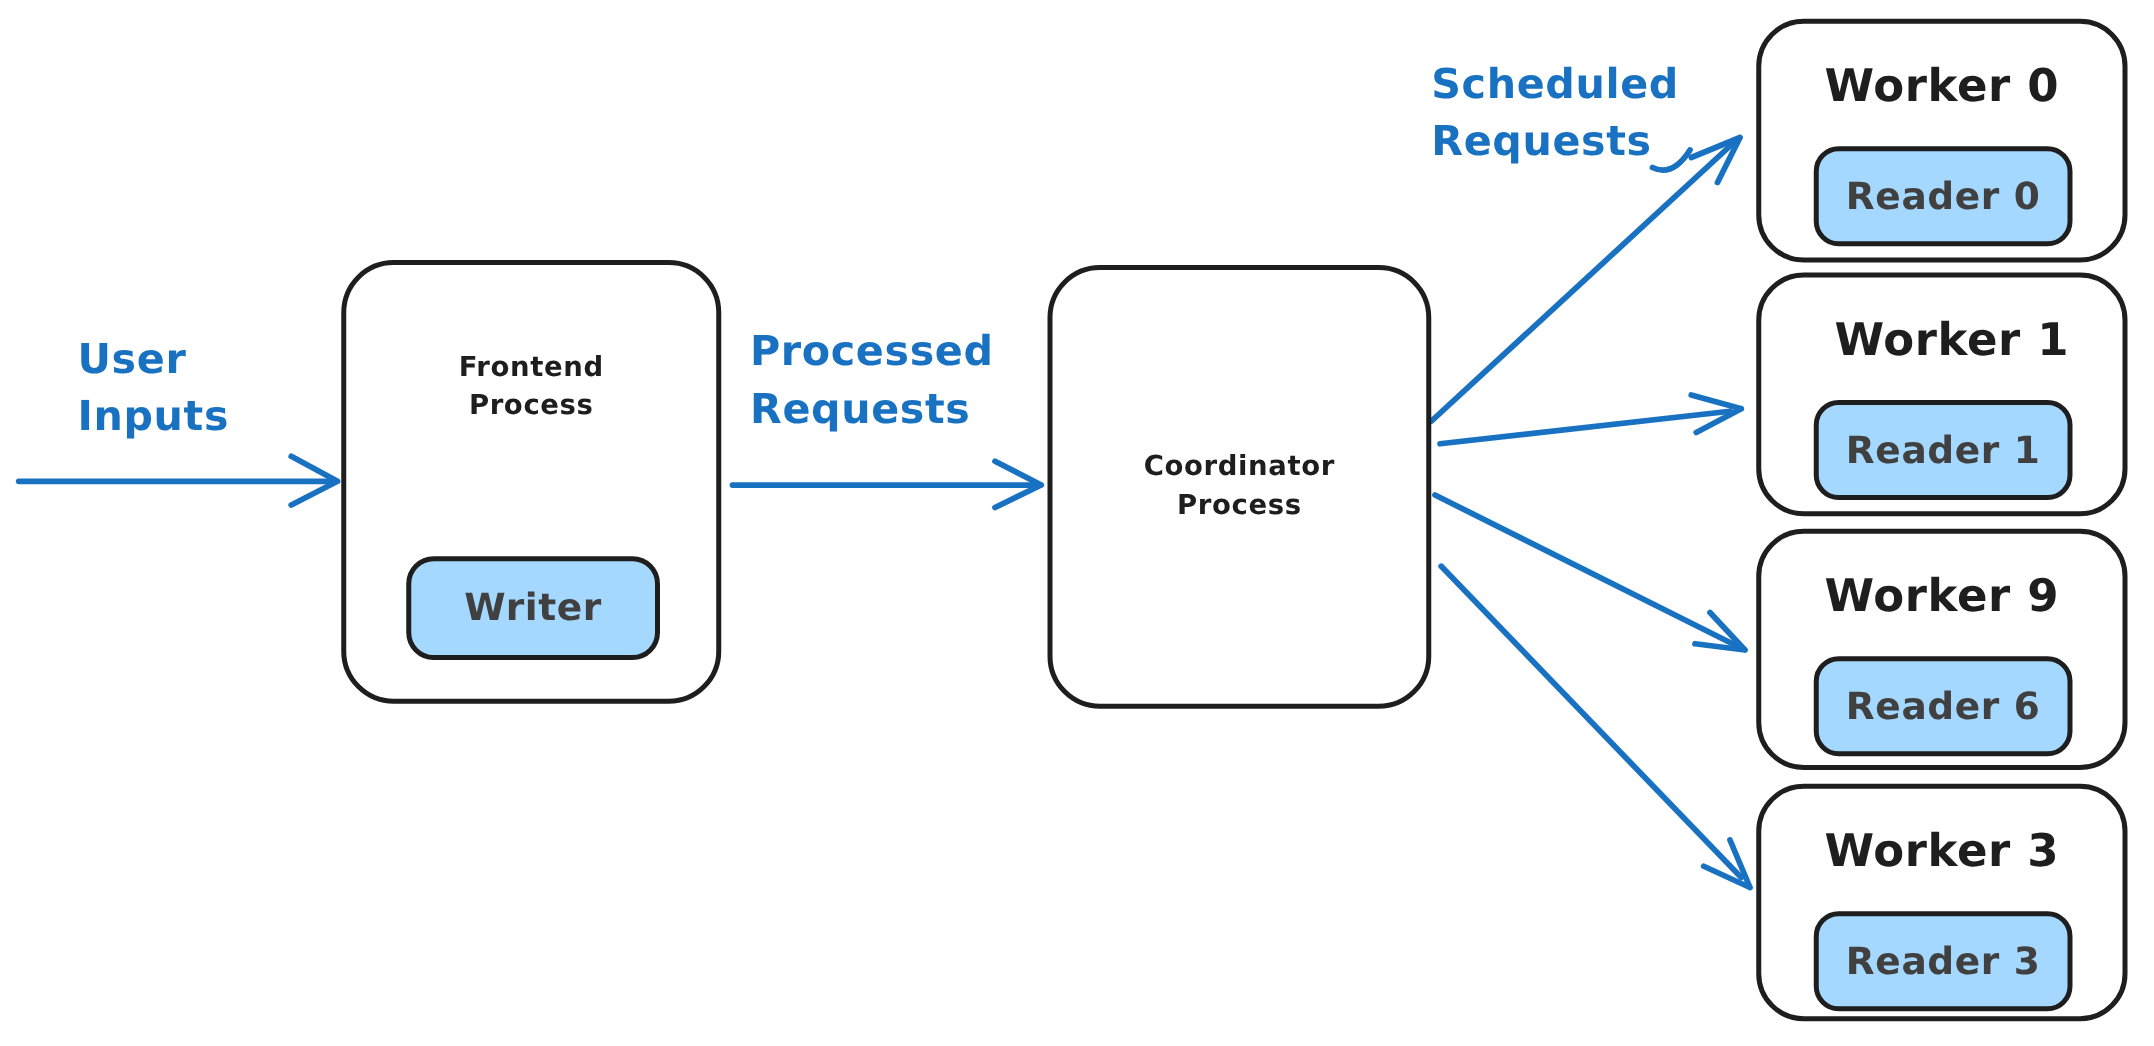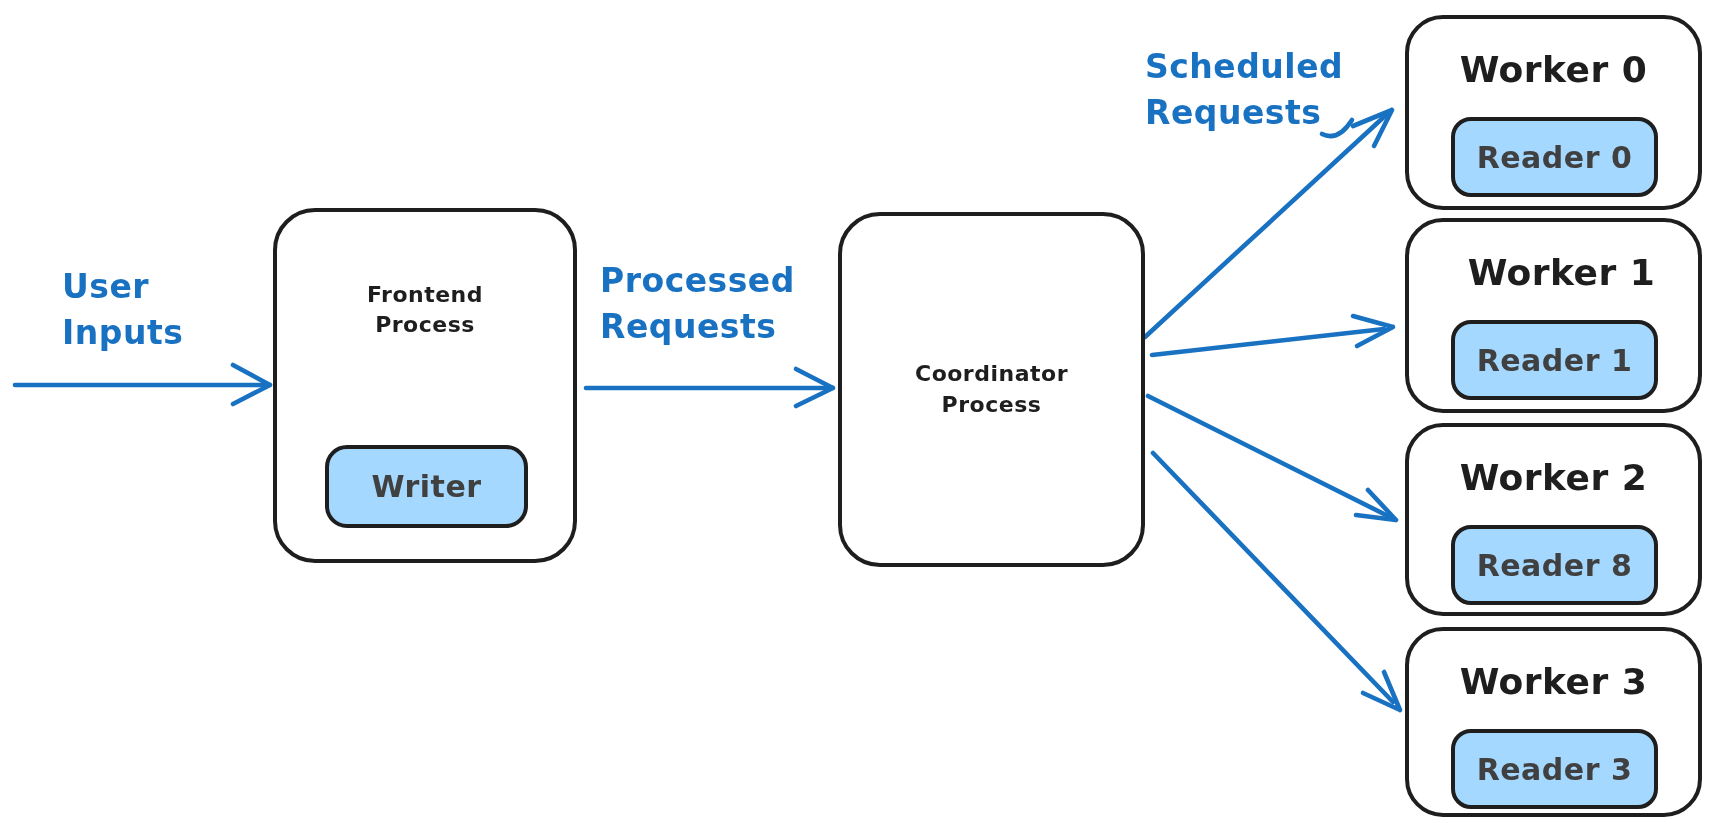--- a/index.html
+++ b/index.html
@@ -146,23 +146,23 @@
       <span>Reader 0</span>
     </div>
   </div>
   <div class="node worker" id="worker1">
     <div class="node-title">Worker 1</div>
     <div class="subbox">
       <span>Reader 1</span>
     </div>
   </div>
   <div class="node worker" id="worker2">
-    <div class="node-title">Worker 2</div>
+    <div class="node-title">Worker 9</div>
     <div class="subbox">
-      <span>Reader 8</span>
+      <span>Reader 6</span>
     </div>
   </div>
   <div class="node worker" id="worker3">
     <div class="node-title">Worker 3</div>
     <div class="subbox">
       <span>Reader 3</span>
     </div>
   </div>
 
 </div>

